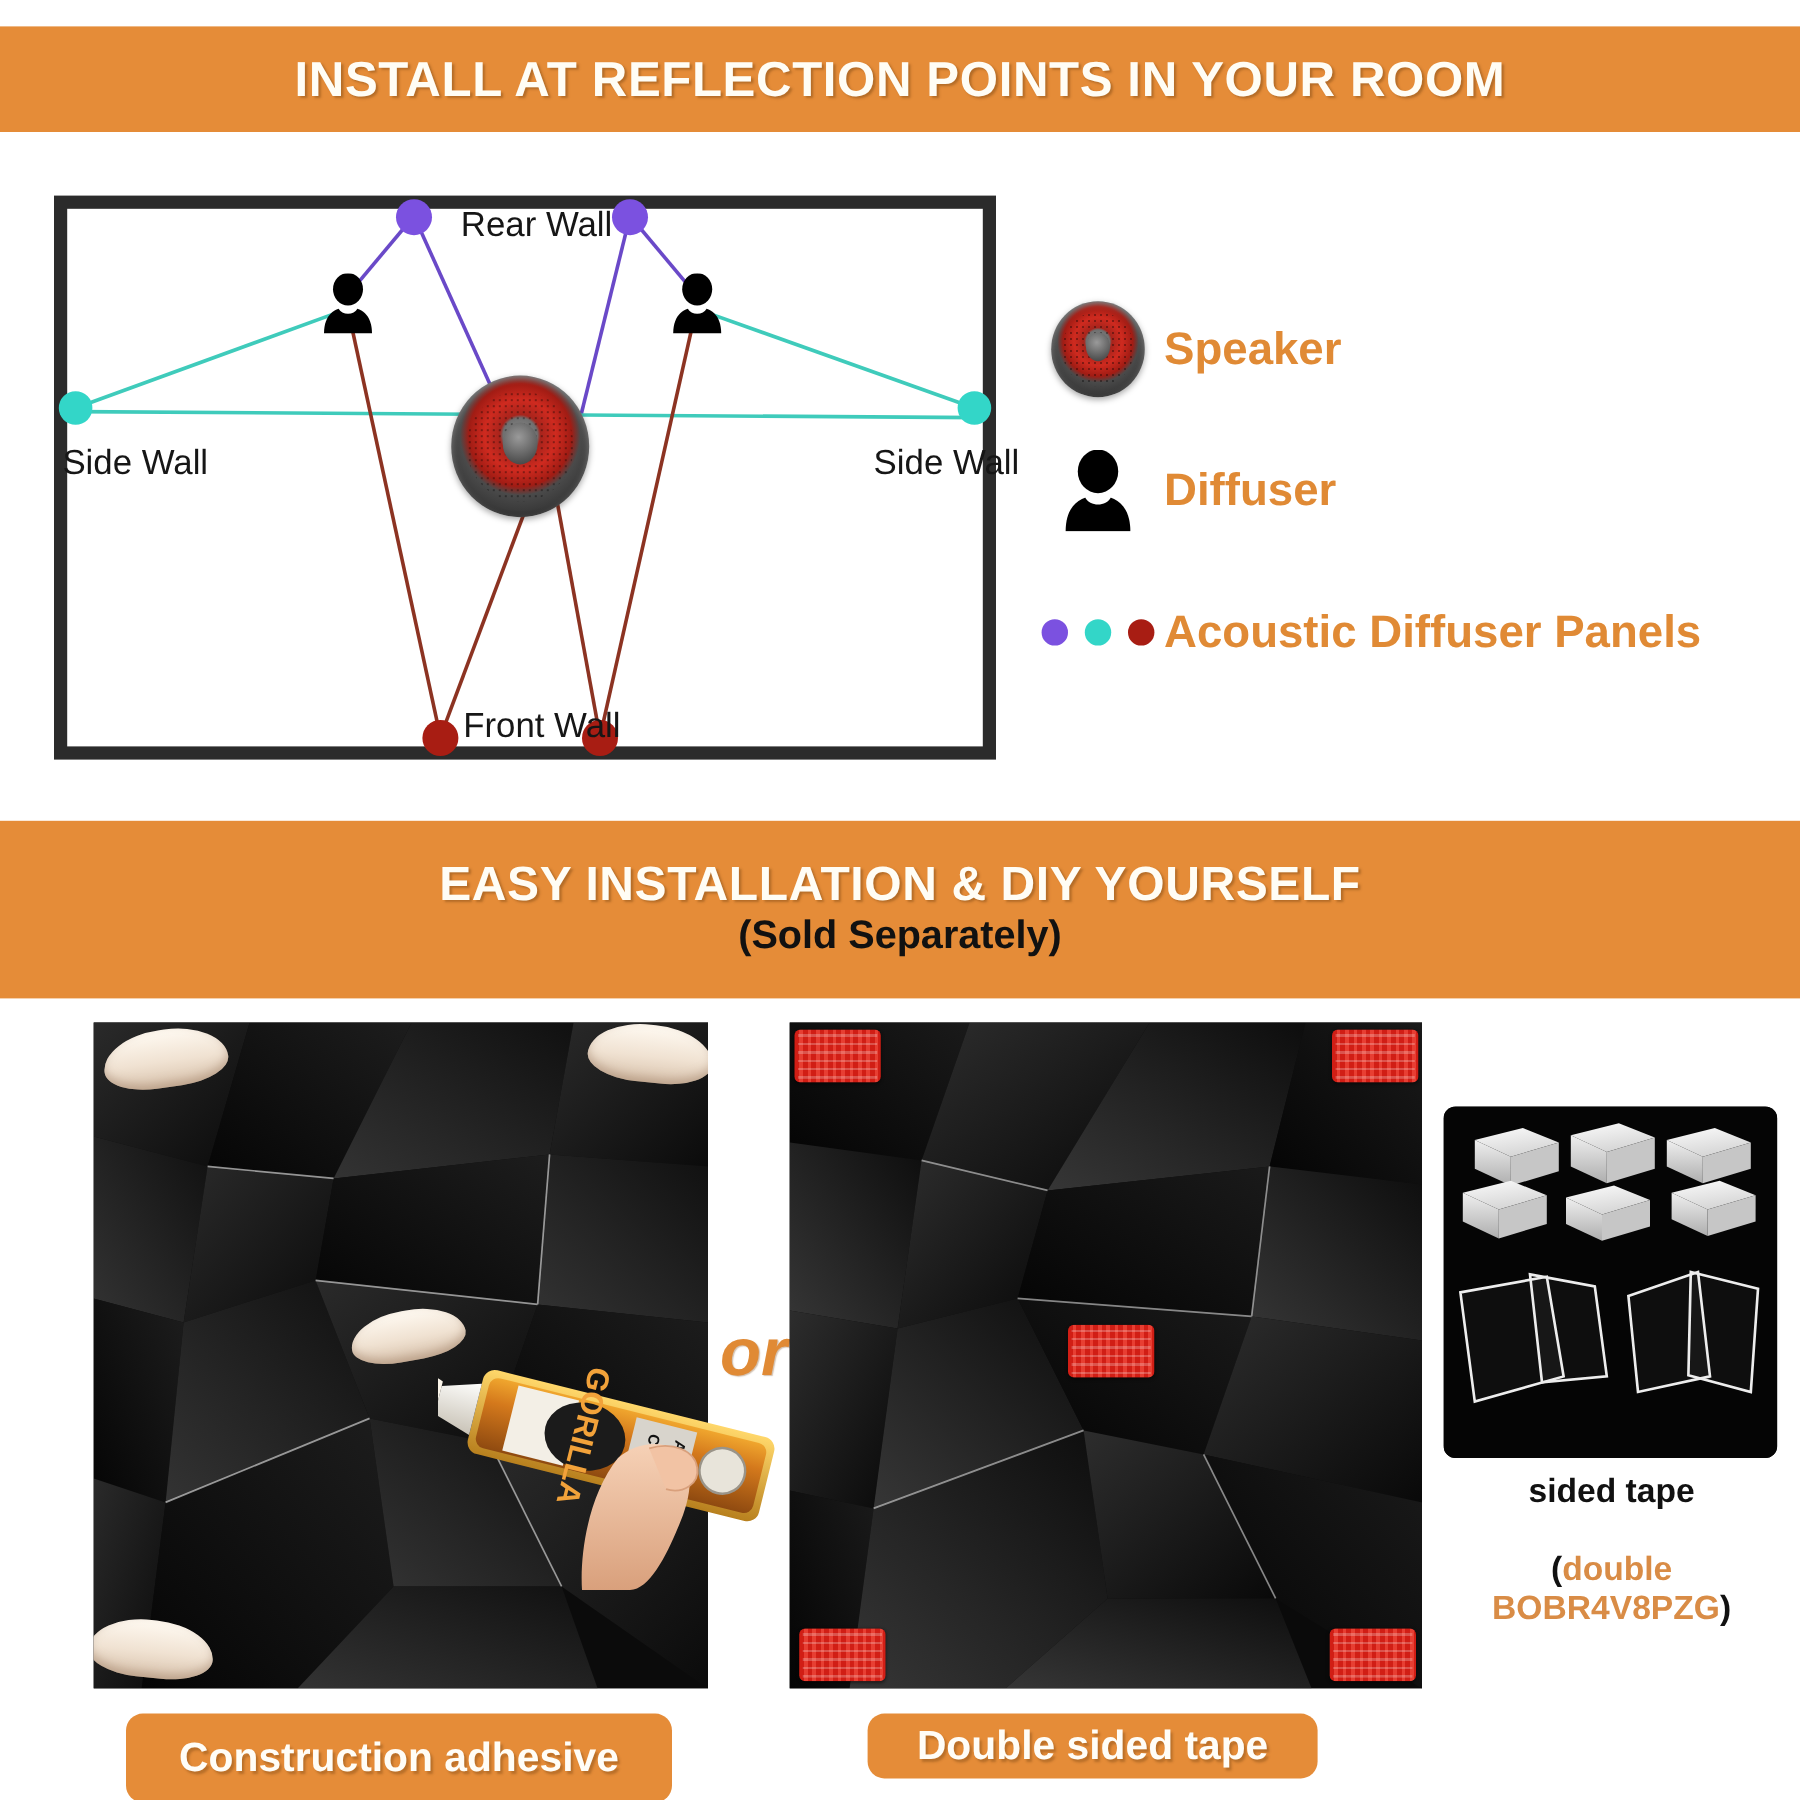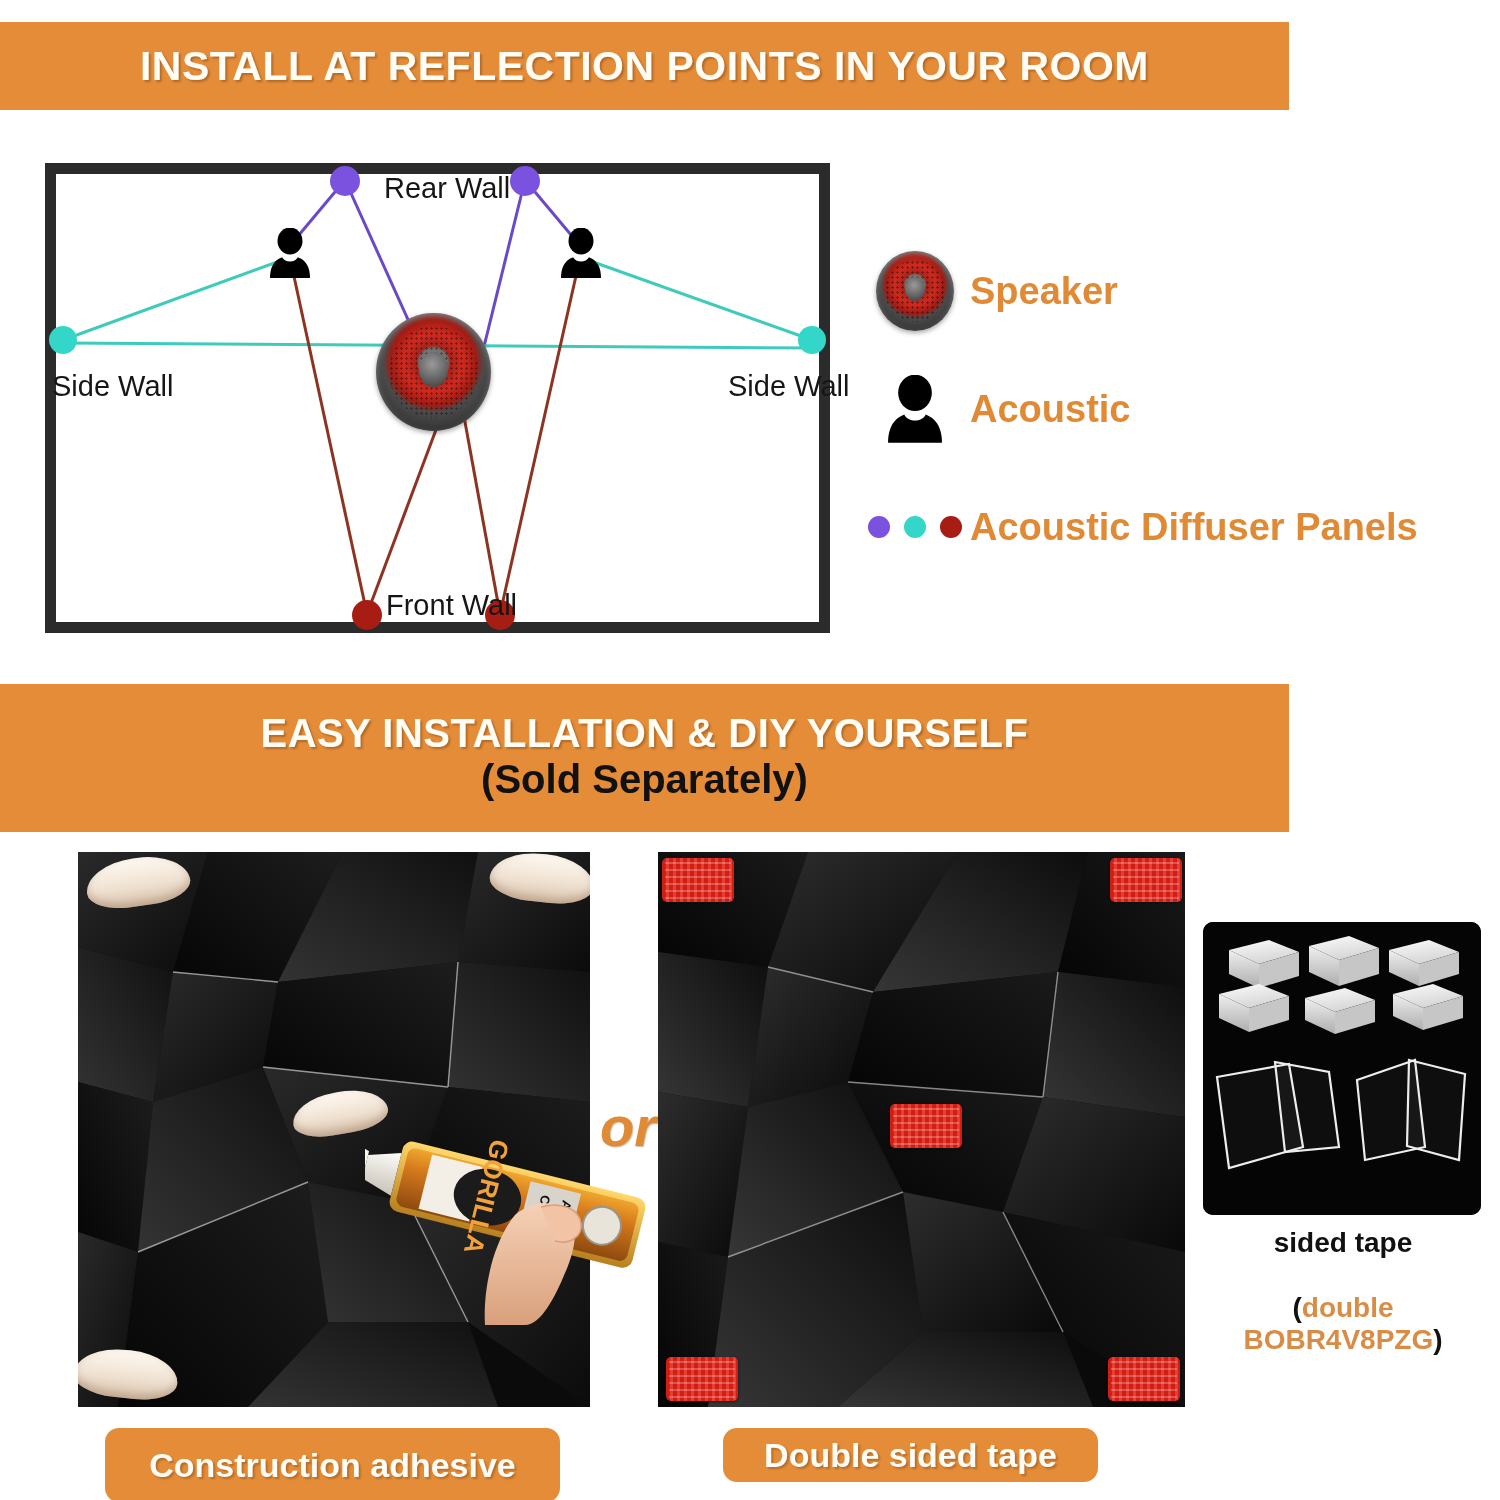--- a/index.html
+++ b/index.html
@@ -13,21 +13,21 @@
     height: 1500px;
     background: #ffffff;
     font-family: "Liberation Sans", sans-serif;
     overflow: hidden;
   }
 
   
   .banner {
     position: absolute;
     left: 0;
-    width: 1289px;
+    width: 1500px;
     background: #e58c38;
     display: flex;
     flex-direction: column;
     align-items: center;
     justify-content: center;
     box-sizing: border-box;
   }
   #banner-top { top: 22px; height: 88px; }
   #banner-mid { top: 684px; height: 148px; }
 
@@ -36,21 +36,21 @@
     font-weight: bold;
     letter-spacing: 0.5px;
     text-shadow: 2px 2px 2px rgba(90,50,10,.35);
     white-space: nowrap;
   }
   #banner-top .banner-line-white { font-size: 41px; }
   #banner-mid .banner-line-white { font-size: 40px; line-height: 1.05; }
   .banner-line-dark {
     color: #111111;
     font-weight: bold;
-    font-size: 40px;
+    font-size: 33px;
     line-height: 1.25;
     white-space: nowrap;
   }
 
   
   #room-box {
     position: absolute;
     left: 45px;
     top: 163px;
     width: 785px;
@@ -312,21 +312,21 @@
     </div>
 
     <div class="legend-row">
       <div class="legend-icon">
         <svg width="62" height="68" viewBox="0 0 46 50">
           <ellipse cx="23" cy="13" rx="12.5" ry="13.5" fill="#000"></ellipse>
           <path d="M3,50 C3,34 12,28 23,28 C34,28 43,34 43,50 Z" fill="#000"></path>
           <path d="M15,29 C18,35 28,35 31,29 C28,27 18,27 15,29 Z" fill="#fff"></path>
         </svg>
       </div>
-      <div class="legend-label">Acoustic</div>
+      <div class="legend-label">Diffuser</div>
     </div>
 
     <div class="legend-row">
       <div class="legend-icon">
         <div class="legend-dots">
           <span class="dot-purple"></span>
           <span class="dot-teal"></span>
           <span class="dot-red"></span>
         </div>
       </div>

